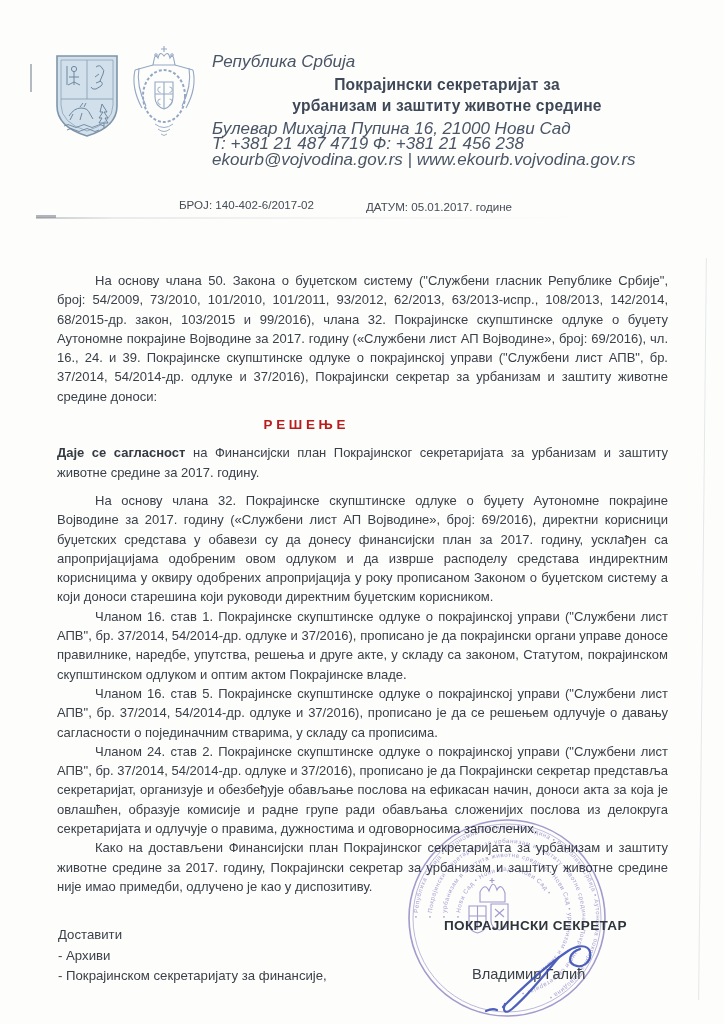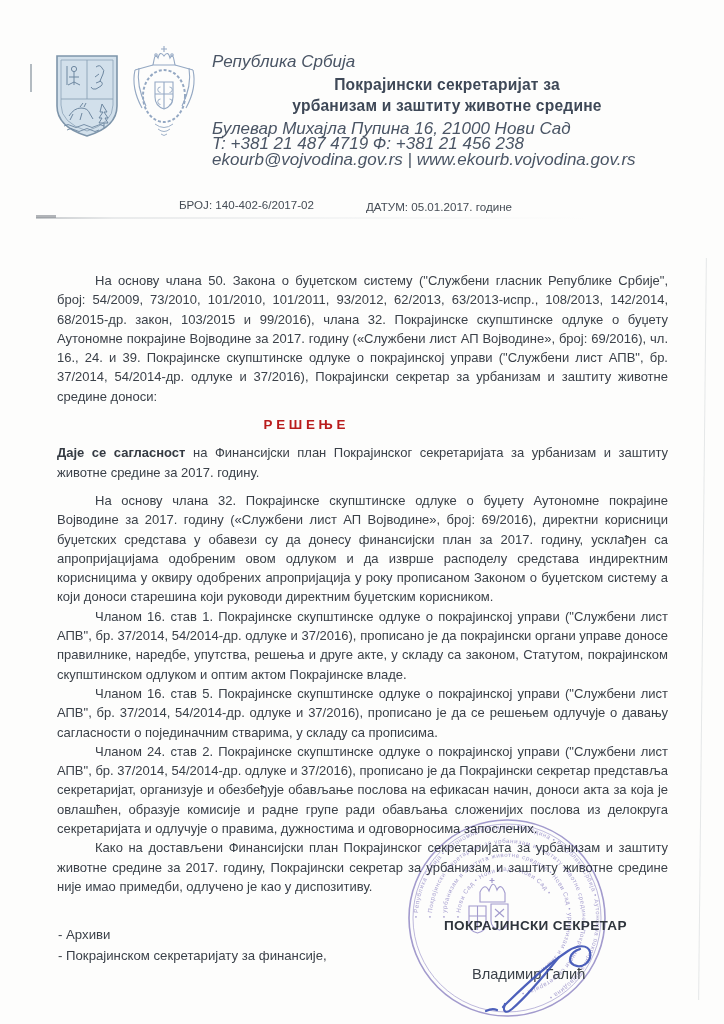--- a/index.html
+++ b/index.html
@@ -110,20 +110,21 @@
     <div class="heading">Р Е Ш Е Њ Е</div>
     <p class="p-res"><strong>Даје се сагласност</strong><span> на Финансијски план Покрајинског секретаријата за урбанизам и заштиту животне средине за 2017. годину.</span></p>
     <p class="indent">На основу члана 32. Покрајинске скупштинске одлуке о буџету Аутономне покрајине Војводине за 2017. годину («Службени лист АП Војводине», број: 69/2016), директни корисници буџетских средстава у обавези су да донесу финансијски план за 2017. годину, усклађен са апропријацијама одобреним овом одлуком и да изврше расподелу средстава индиректним корисницима у оквиру одобрених апропријација у року прописаном Законом о буџетском систему а који доноси старешина који руководи директним буџетским корисником.</p>
     <p class="indent">Чланом 16. став 1. Покрајинске скупштинске одлуке о покрајинској управи ("Службени лист АПВ", бр. 37/2014, 54/2014-др. одлуке и 37/2016), прописано је да покрајински органи управе доносе правилнике, наредбе, упутства, решења и друге акте, у складу са законом, Статутом, покрајинском скупштинском одлуком и оптим актом Покрајинске владе.</p>
     <p class="indent">Чланом 16. став 5. Покрајинске скупштинске одлуке о покрајинској управи ("Службени лист АПВ", бр. 37/2014, 54/2014-др. одлуке и 37/2016), прописано је да се решењем одлучује о давању сагласности о појединачним стварима, у складу са прописима.</p>
     <p class="indent">Чланом 24. став 2. Покрајинске скупштинске одлуке о покрајинској управи ("Службени лист АПВ", бр. 37/2014, 54/2014-др. одлуке и 37/2016), прописано је да Покрајински секретар представља секретаријат, организује и обезбеђује обављање послова на ефикасан начин, доноси акта за која је овлашћен, образује комисије и радне групе ради обављања сложенијих послова из делокруга секретаријата и одлучује о правима, дужностима и одговорносима запослених.</p>
     <p class="indent">Како на достављени Финансијски план Покрајинског секретаријата за урбанизам и заштиту животне средине за 2017. годину, Покрајински секретар за урбанизам и заштиту животне средине није имао примедби, одлучено је као у диспозитиву.</p>
   </div>
 
   <div class="deliver">
+    <div>Доставити</div>
     <div>- Архиви</div>
     <div>- Покрајинском секретаријату за финансије,</div>
   </div>
 
   <svg class="stamp" width="212" height="212" viewBox="0 0 212 212">
     <defs>
       <path id="r1" d="M106,106 m-89,0 a89,89 0 1,1 178,0 a89,89 0 1,1 -178,0"></path>
       <path id="r2" d="M106,106 m-75,0 a75,75 0 1,1 150,0 a75,75 0 1,1 -150,0"></path>
       <path id="r3" d="M106,106 m-61,0 a61,61 0 1,1 122,0 a61,61 0 1,1 -122,0"></path>
       <path id="r4" d="M106,106 m-47,0 a47,47 0 1,1 94,0 a47,47 0 1,1 -94,0"></path>

